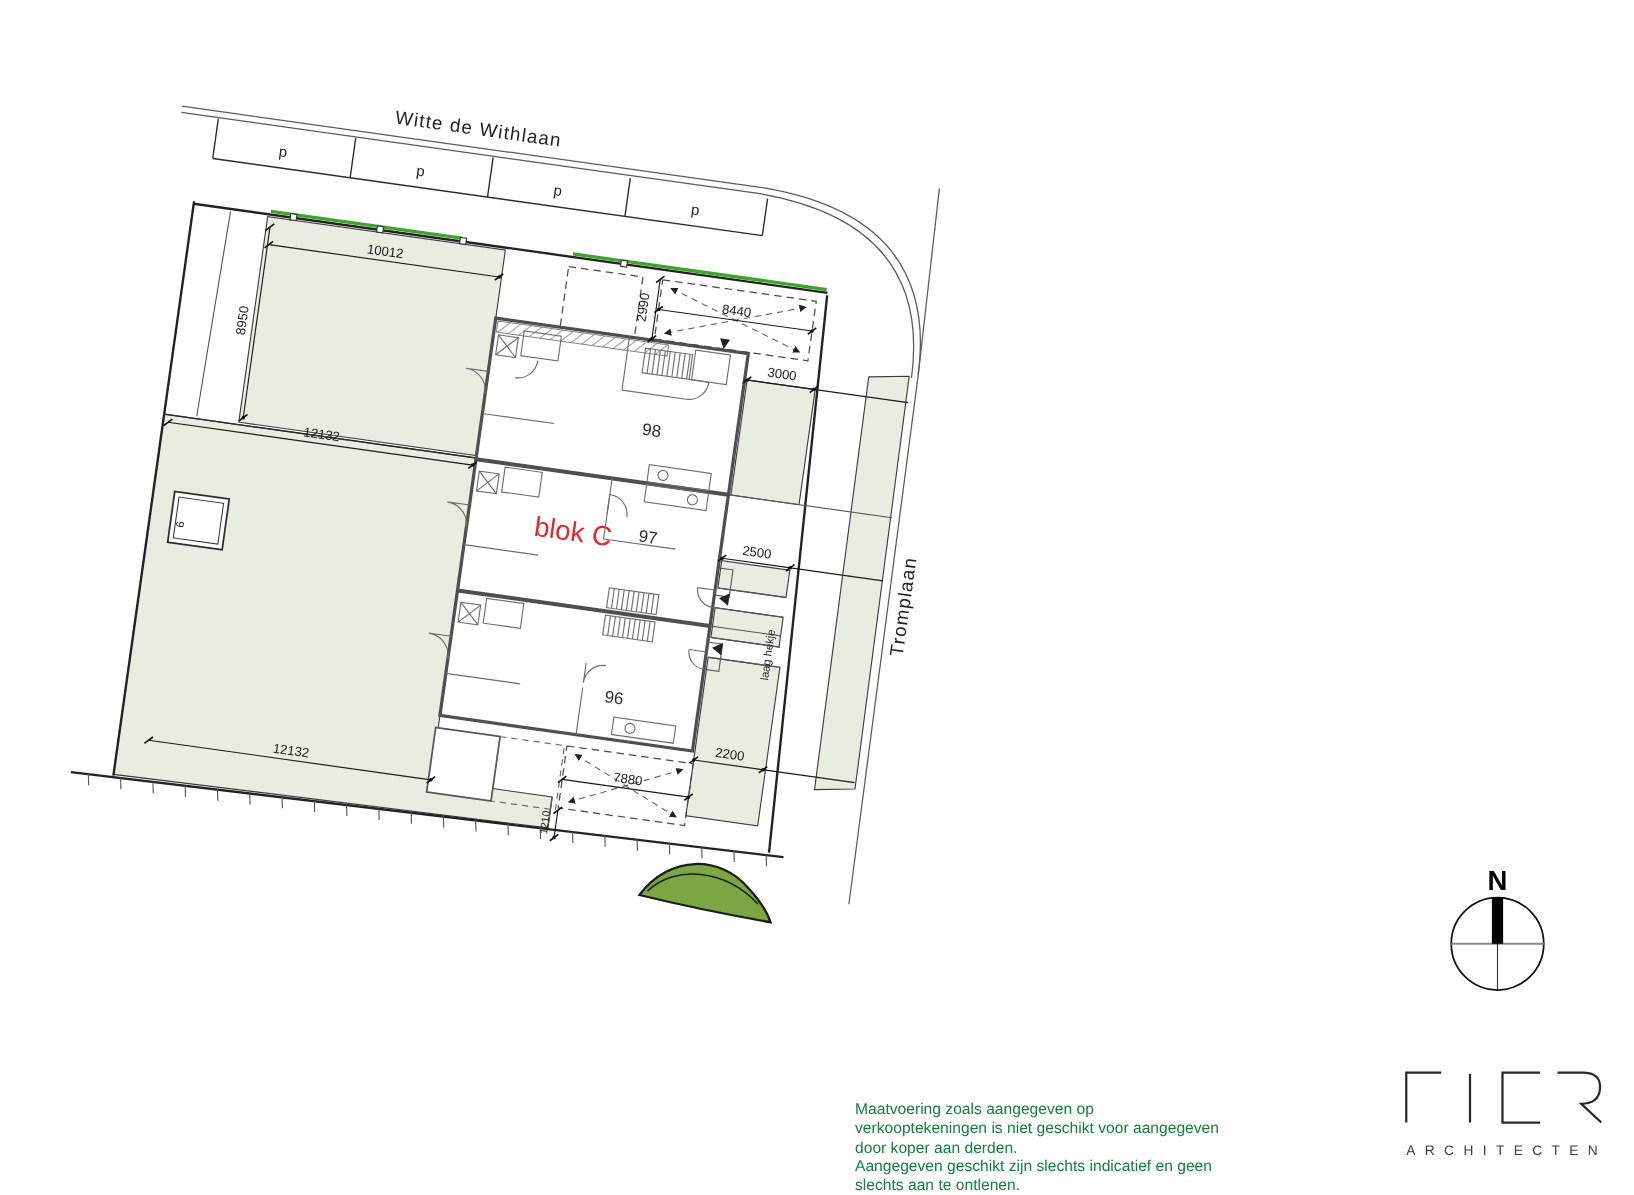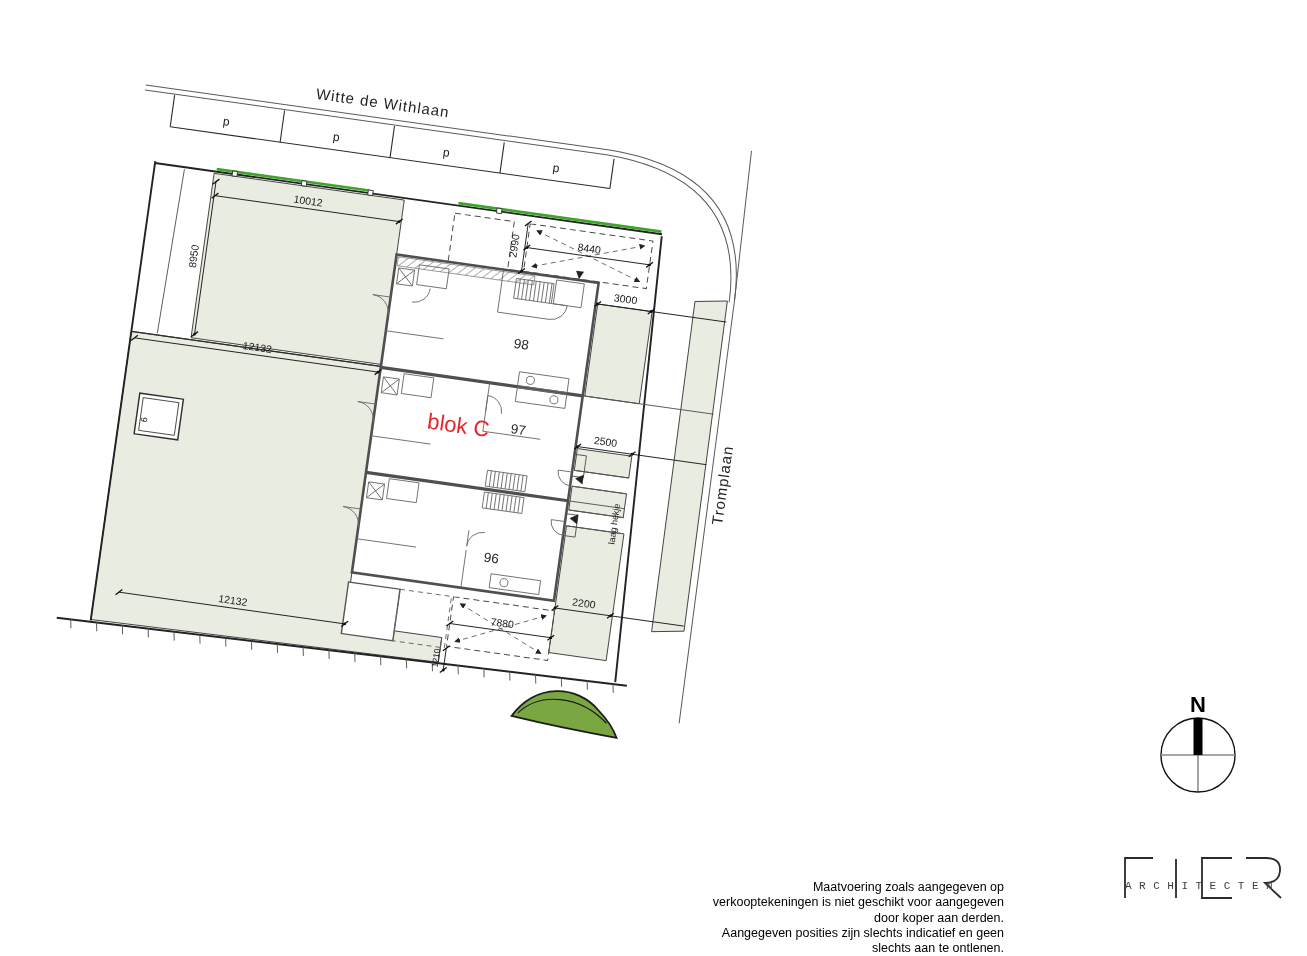--- a/index.html
+++ b/index.html
@@ -21,23 +21,23 @@
   .party{stroke:#4f4f4f;stroke-width:3.2;fill:none;}
   .inter{stroke:#6d6d6d;fill:none;stroke-width:0.9;}
   .dash{stroke:#4a4a4a;fill:none;stroke-width:1;stroke-dasharray:6 4;}
   .dashthin{stroke:#666;fill:none;stroke-width:0.9;stroke-dasharray:5 4;}
   .unitnum{font-size:13.5px;fill:#2a2a2a;text-anchor:middle;}
   .streettext{font-size:15px;fill:#1f1f1f;letter-spacing:1px;}
   .plabel{font-size:12px;fill:#222;text-anchor:middle;}
   .blok{font-size:22px;fill:#e8262a;text-anchor:middle;}
   .smalltext{font-size:9px;fill:#222;}
   #disclaimer{position:absolute;left:684px;top:880px;width:320px;
-              font-size:12.5px;line-height:15.3px;color:#000000;text-align:right;}
-  #logo-sub{position:absolute;left:1125px;top:880px;width:170px;font-size:11px;
-            letter-spacing:7.5px;color:#3d3d3d;white-space:nowrap;font-family:Liberation Mono, monospace;}
+              font-size:12.5px;line-height:15.3px;color:#15803d;}
+  #logo-sub{position:absolute;left:1125px;top:915px;width:170px;font-size:11px;
+            letter-spacing:7.5px;color:#3d3d3d;white-space:nowrap;}
 </style>
 </head>
 <body>
 
 <div id="canvas">
 
 <svg width="1307" height="956" viewBox="0 0 1307 956">
   <defs>
     <pattern id="hatch" width="6" height="6" patternUnits="userSpaceOnUse" patternTransform="rotate(45)">
       <line x1="0" y1="0" x2="0" y2="6" stroke="#9a9a9a" stroke-width="1.6"></line>
@@ -248,17 +248,17 @@
     <path d="M1246 858 H1266 Q1281 858 1280 871 Q1279 883 1265 883 L1281 898"></path>
   </g>
 </svg>
 
 <div id="logo-sub">ARCHITECTEN</div>
 
 <div id="disclaimer">
   <div>Maatvoering zoals aangegeven op</div>
   <div>verkooptekeningen is niet geschikt voor aangegeven</div>
   <div>door koper aan derden.</div>
-  <div>Aangegeven posities zijn slechts indicatief en geen</div>
+  <div>Aangegeven geschikt zijn slechts indicatief en geen</div>
   <div>slechts aan te ontlenen.</div>
 </div>
 
 </div>
 
 </body></html>

